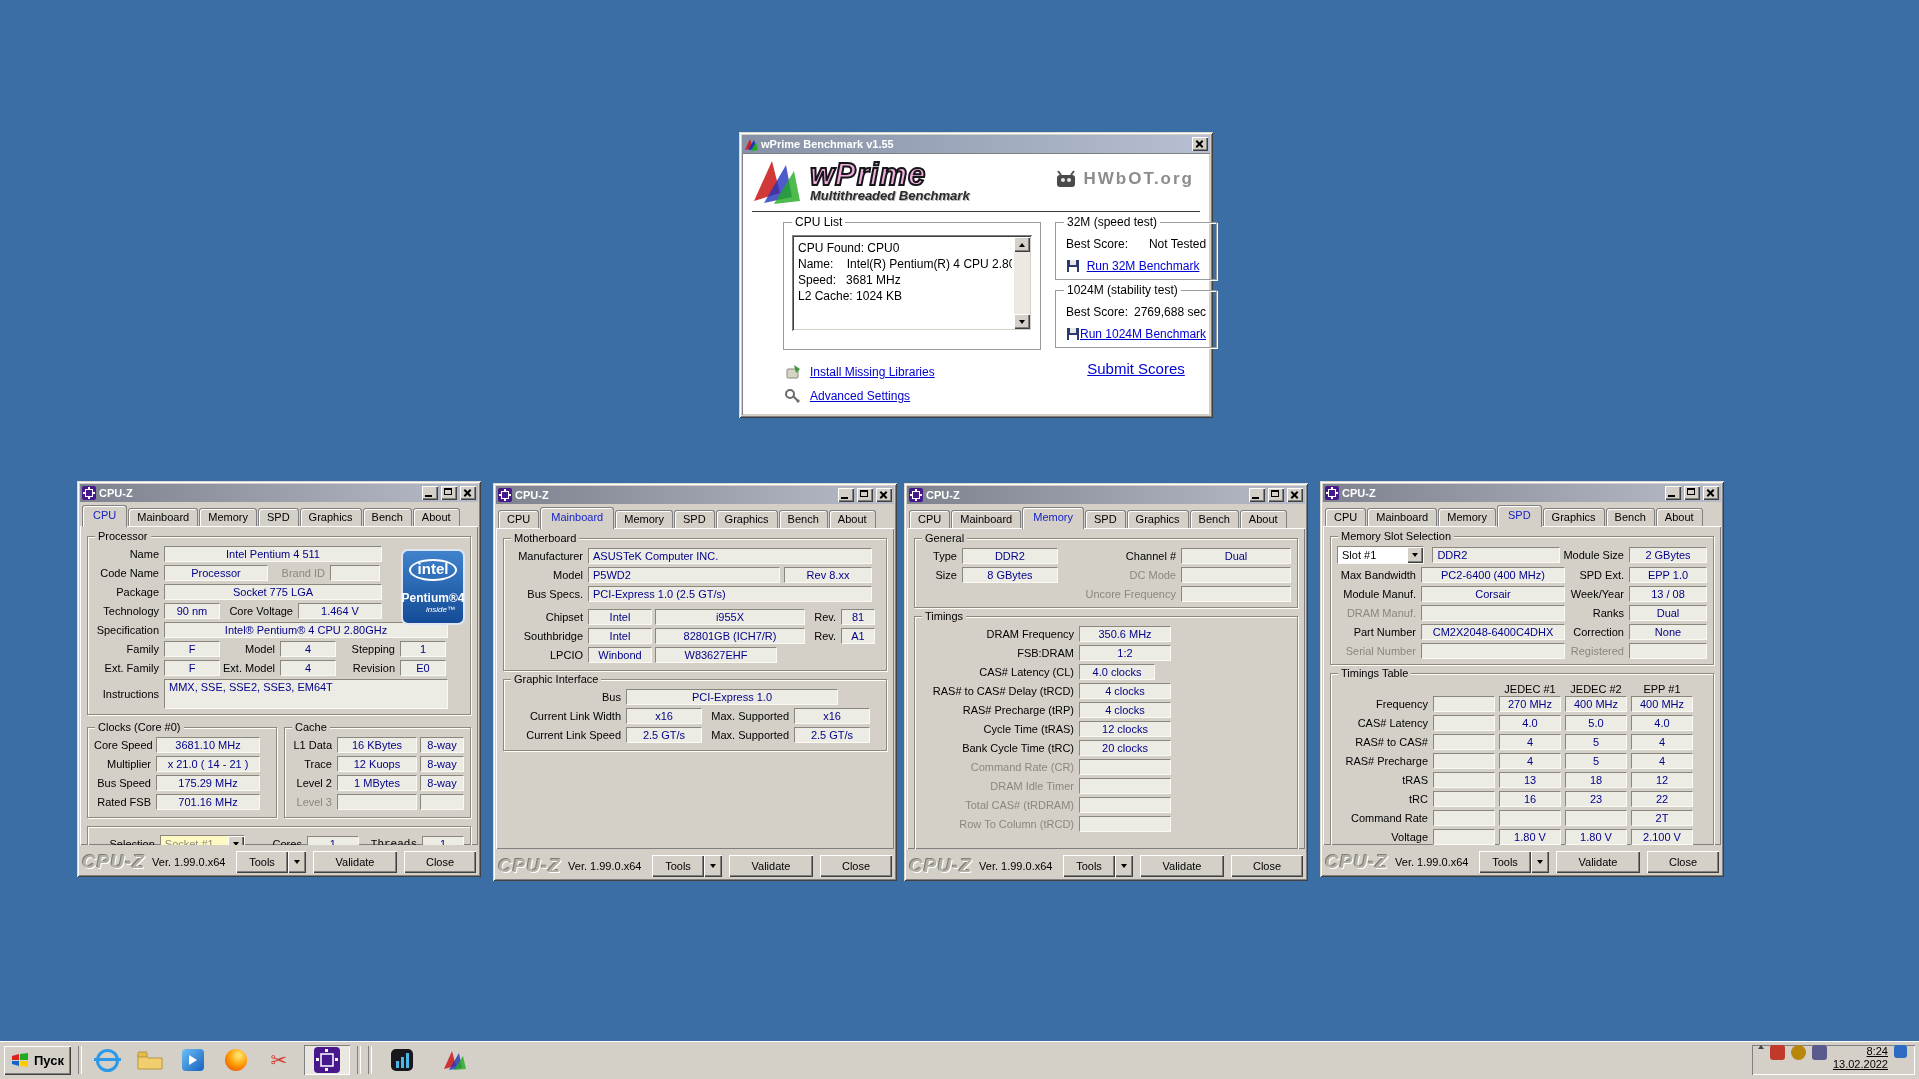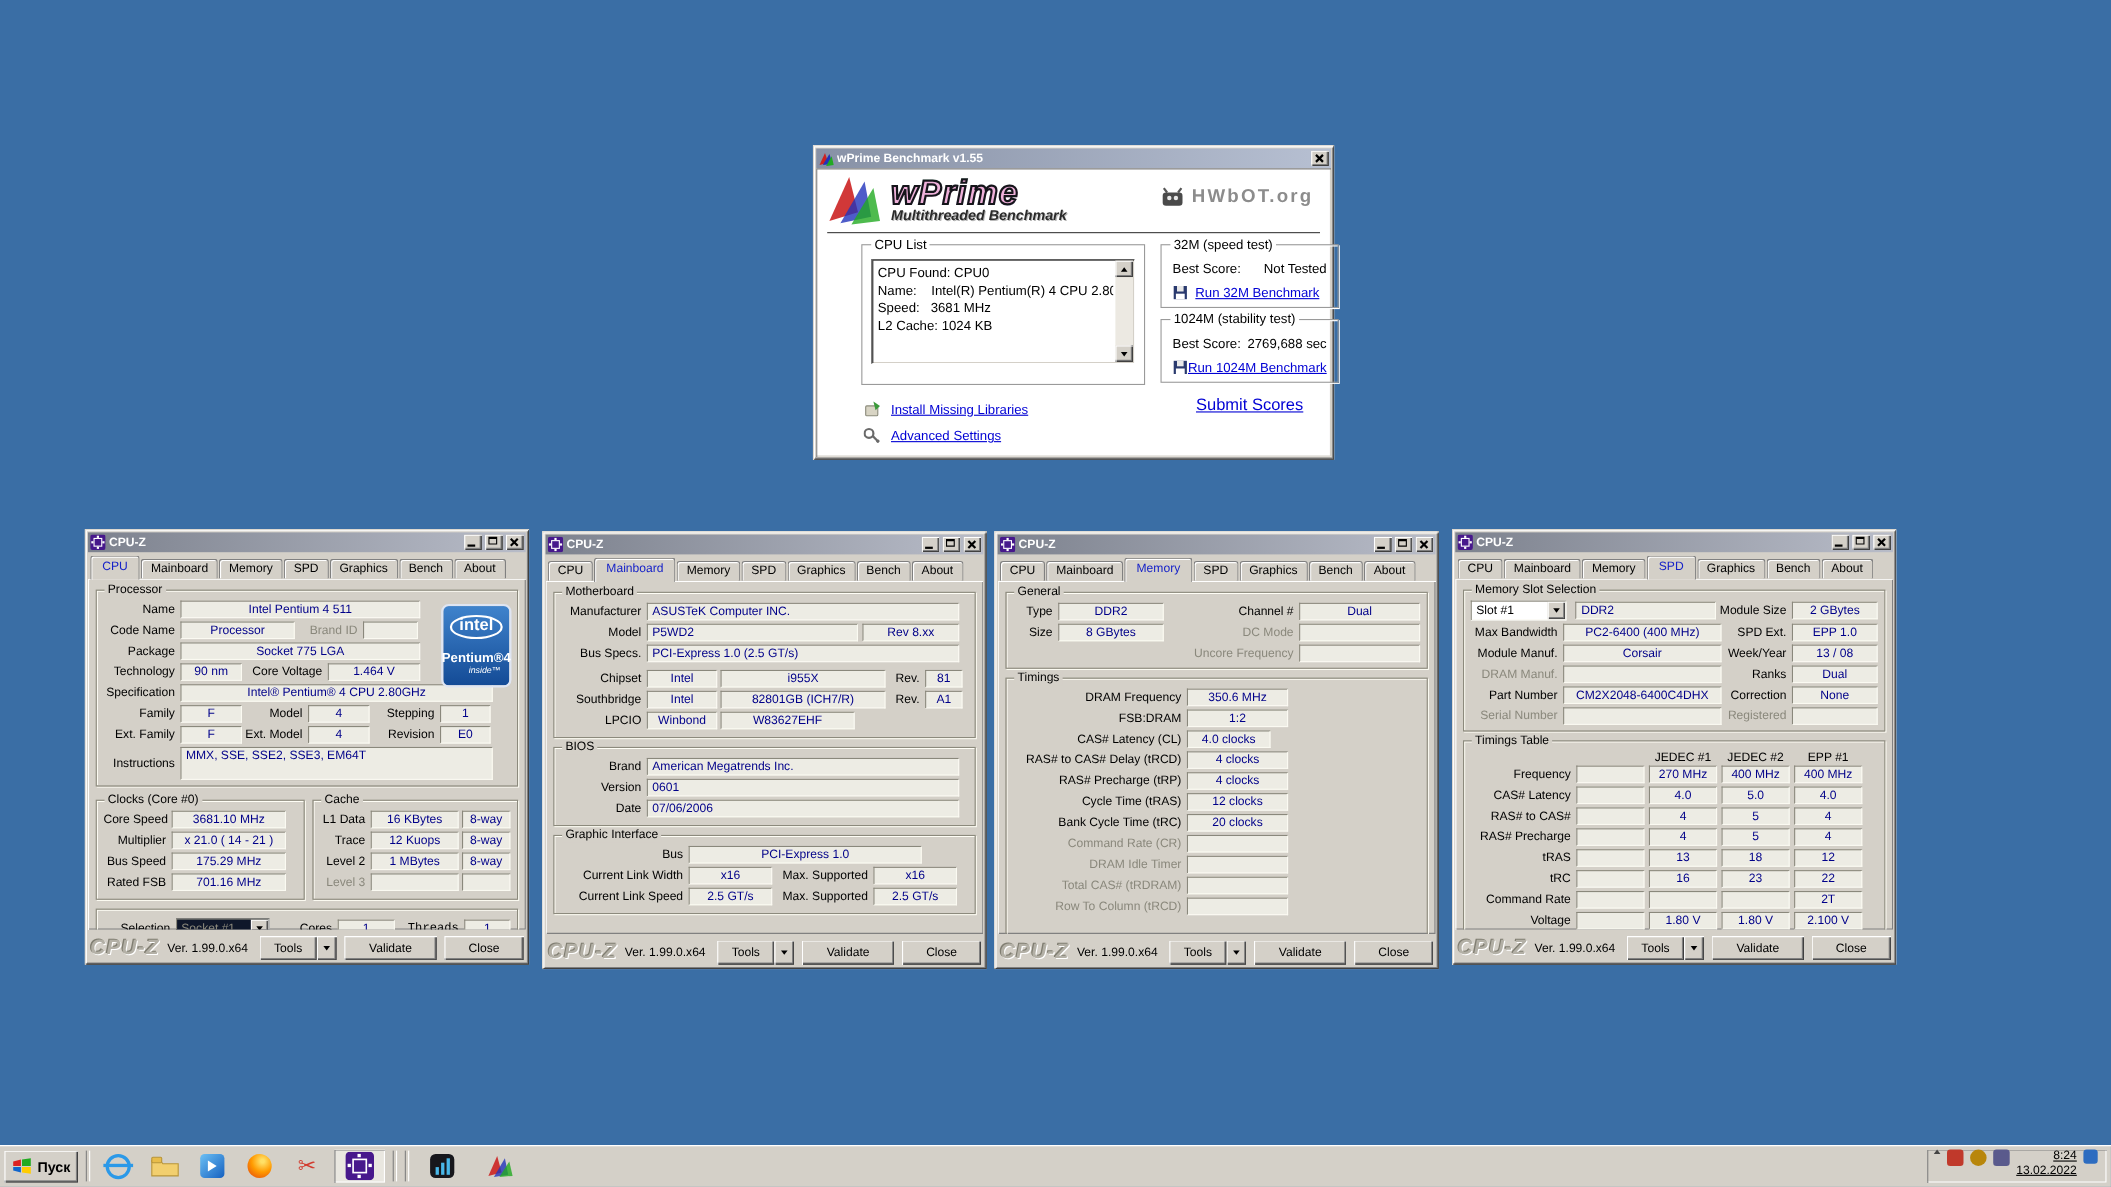--- a/index.html
+++ b/index.html
@@ -42,21 +42,21 @@
        background:#EDECE4;border:1px solid;border-color:#8a887c #fbfaf2 #fbfaf2 #8a887c;
        padding:0 2px;white-space:nowrap;overflow:hidden;flex:0 0 auto;}
   .fld.left{text-align:left;padding-left:4px;}
   .fld.dis{color:#8a887c;}
   .multi{height:30px;line-height:14px;text-align:left;padding-left:4px;}
 
   .btn{box-sizing:border-box;height:22px;background:#D4D0C8;font-size:11px;display:flex;align-items:center;
        justify-content:center;box-shadow:inset 1px 1px 0 #fff,inset -1px -1px 0 #404040,inset -2px -2px 0 #808080;}
   .combo{display:flex;height:18px;box-sizing:border-box;background:#fff;
          border:1px solid;border-color:#8a887c #fbfaf2 #fbfaf2 #8a887c;align-items:center;}
-  .combo.discombo{background:#0f172a;}
+  .combo.discombo{background:#fef9c3;}
   .combo .cv{flex:1;font-size:11px;padding-left:4px;white-space:nowrap;overflow:hidden;}
   .combo .cb{width:16px;height:100%;background:#D4D0C8;display:flex;align-items:center;justify-content:center;
              box-shadow:inset 1px 1px 0 #fff,inset -1px -1px 0 #404040,inset -2px -2px 0 #808080;}
   .tri-dn{width:0;height:0;border-left:3px solid transparent;border-right:3px solid transparent;border-top:4px solid #000;}
   .tri-up{width:0;height:0;border-left:3px solid transparent;border-right:3px solid transparent;border-bottom:4px solid #000;}
 
   .footer{display:flex;align-items:center;margin-top:5px;gap:7px;padding:0 2px;height:24px;}
   .brand{font-size:19px;font-weight:bold;font-style:italic;color:#b3b0a6;
          text-shadow:1px 1px 0 #fff,-1px -1px 0 #807e72;letter-spacing:1px;}
   .ver{font-size:11px;}
@@ -445,35 +445,20 @@
             <span class="fld" style="width:150px;margin-left:3px;">82801GB (ICH7/R)</span>
             <span class="lbl" style="width:32px;margin-left:4px;">Rev.</span>
             <span class="fld" style="width:34px;">A1</span>
           </div>
         <div class="r">
             <span class="lbl" style="width:78px;">LPCIO</span>
             <span class="fld" style="width:64px;">Winbond</span>
             <span class="fld" style="width:122px;margin-left:3px;">W83627EHF</span>
           </div>
       </div>
-      <div class="group">
-        <span class="glabel">BIOS</span>
-        <div class="r">
-            <span class="lbl" style="width:78px;">Brand</span>
-            <span class="fld left" style="width:284px;">American Megatrends Inc.</span>
-          </div>
-        <div class="r">
-            <span class="lbl" style="width:78px;">Version</span>
-            <span class="fld left" style="width:284px;">0601</span>
-          </div>
-        <div class="r">
-            <span class="lbl" style="width:78px;">Date</span>
-            <span class="fld left" style="width:284px;">07/06/2006</span>
-          </div>
-      </div>
       <div class="group" style="margin-bottom:0;">
         <span class="glabel">Graphic Interface</span>
         <div class="r">
             <span class="lbl" style="width:116px;">Bus</span>
             <span class="fld" style="width:212px;">PCI-Express 1.0</span>
           </div>
         <div class="r">
             <span class="lbl" style="width:116px;">Current Link Width</span>
             <span class="fld" style="width:76px;">x16</span>
             <span class="lbl" style="width:92px;">Max. Supported</span>

